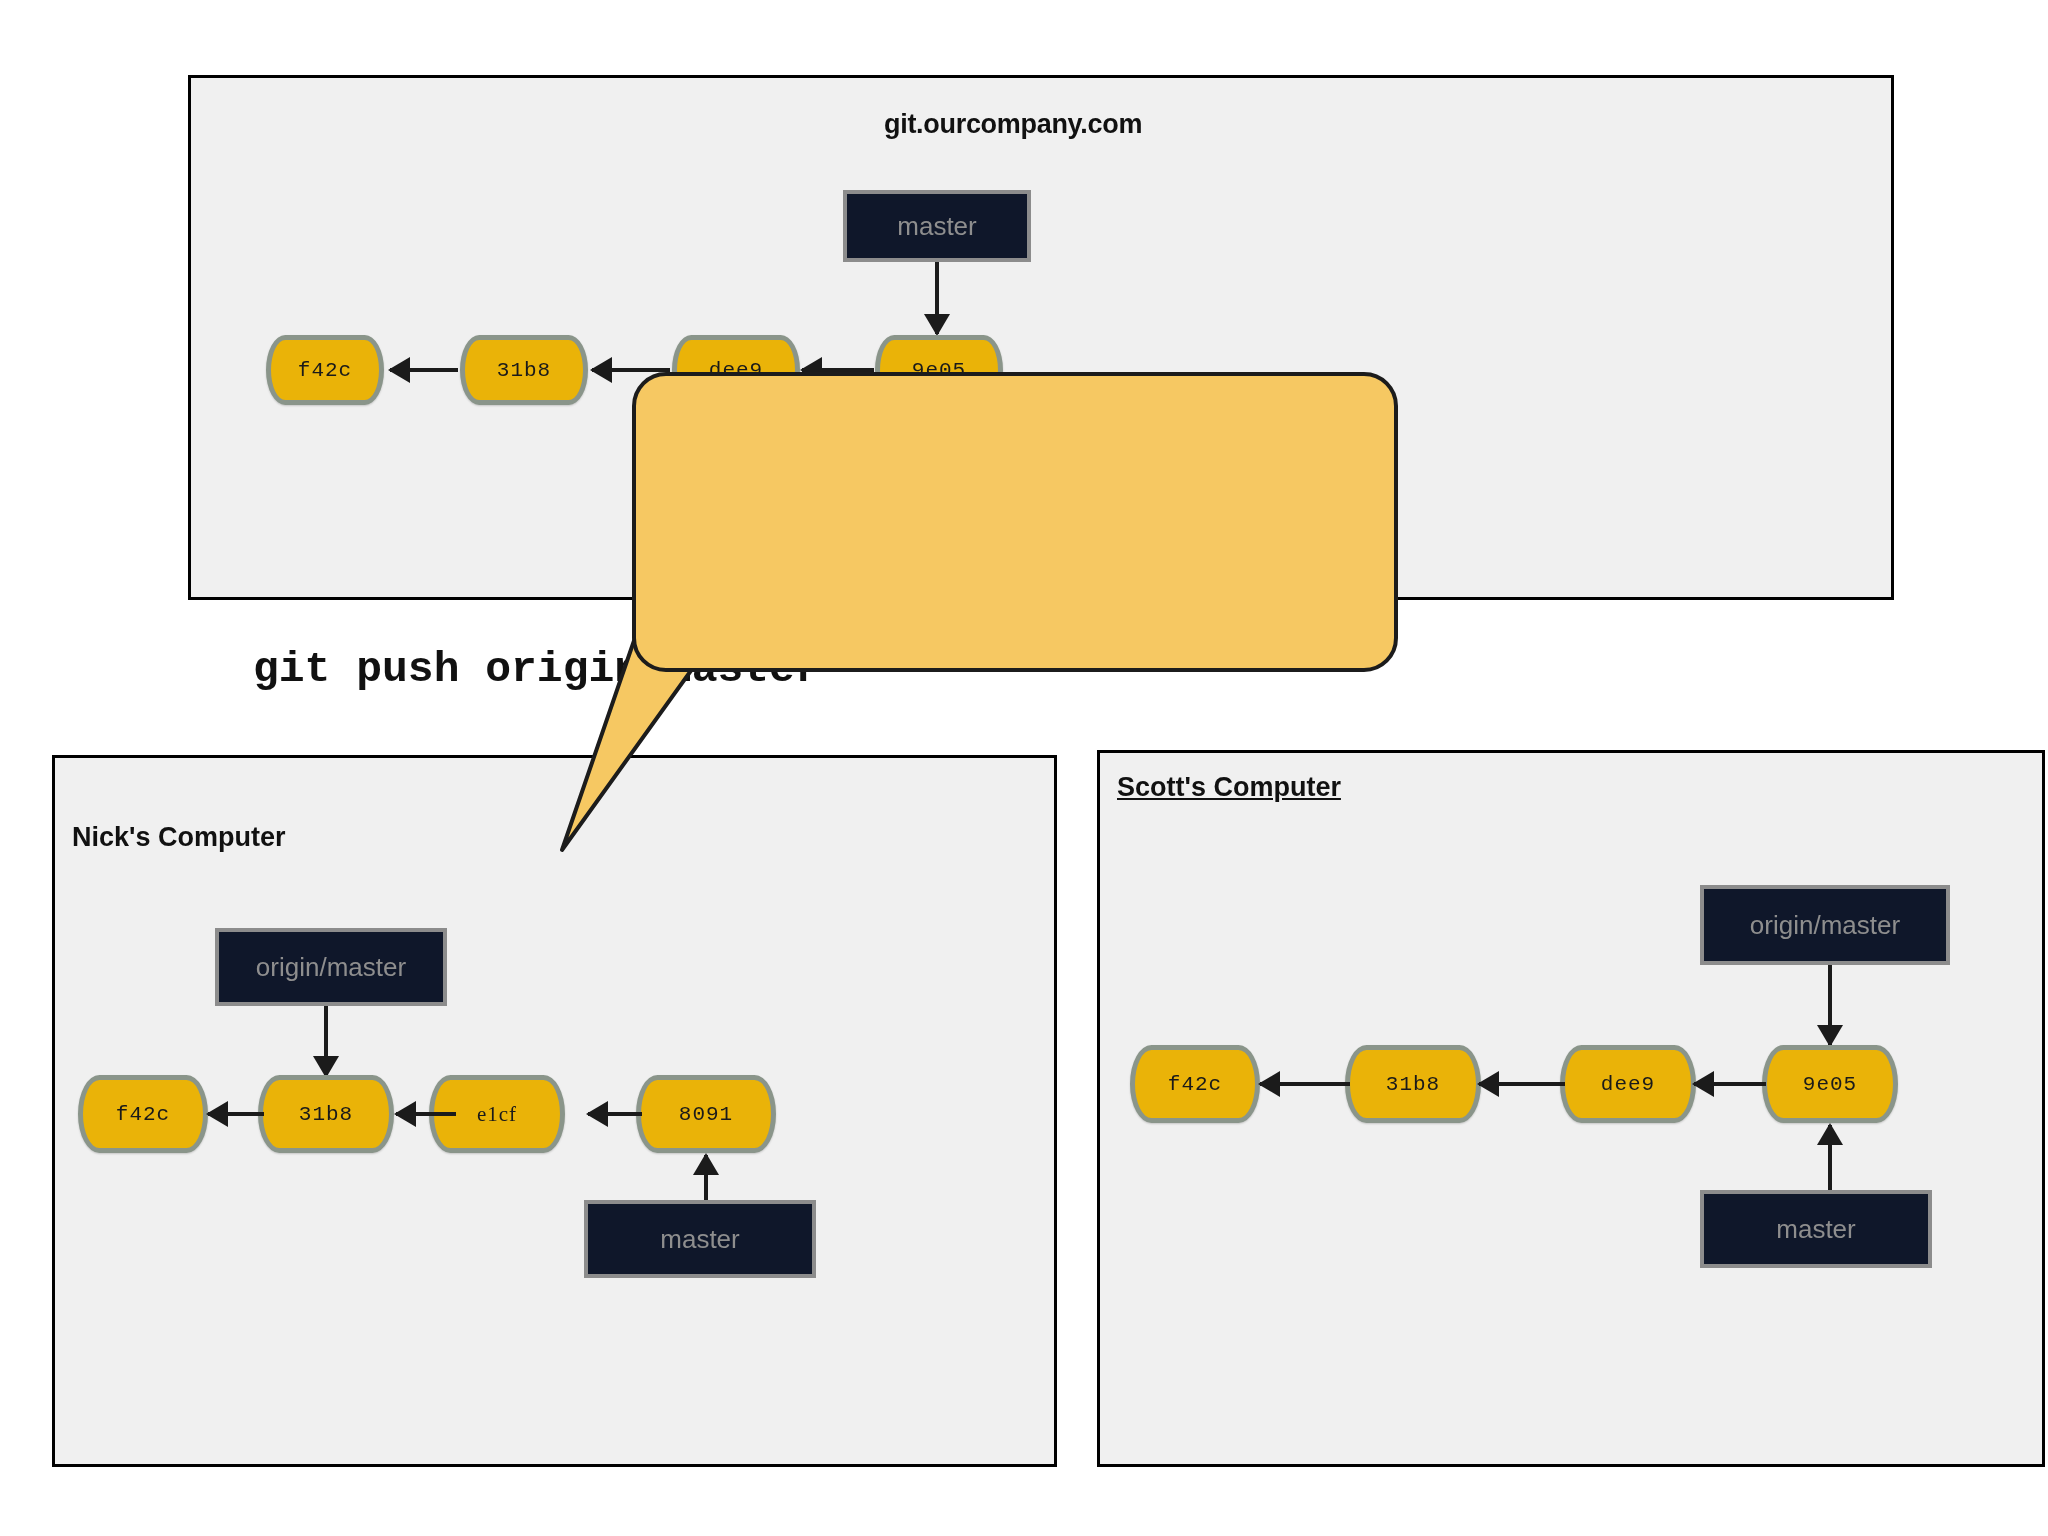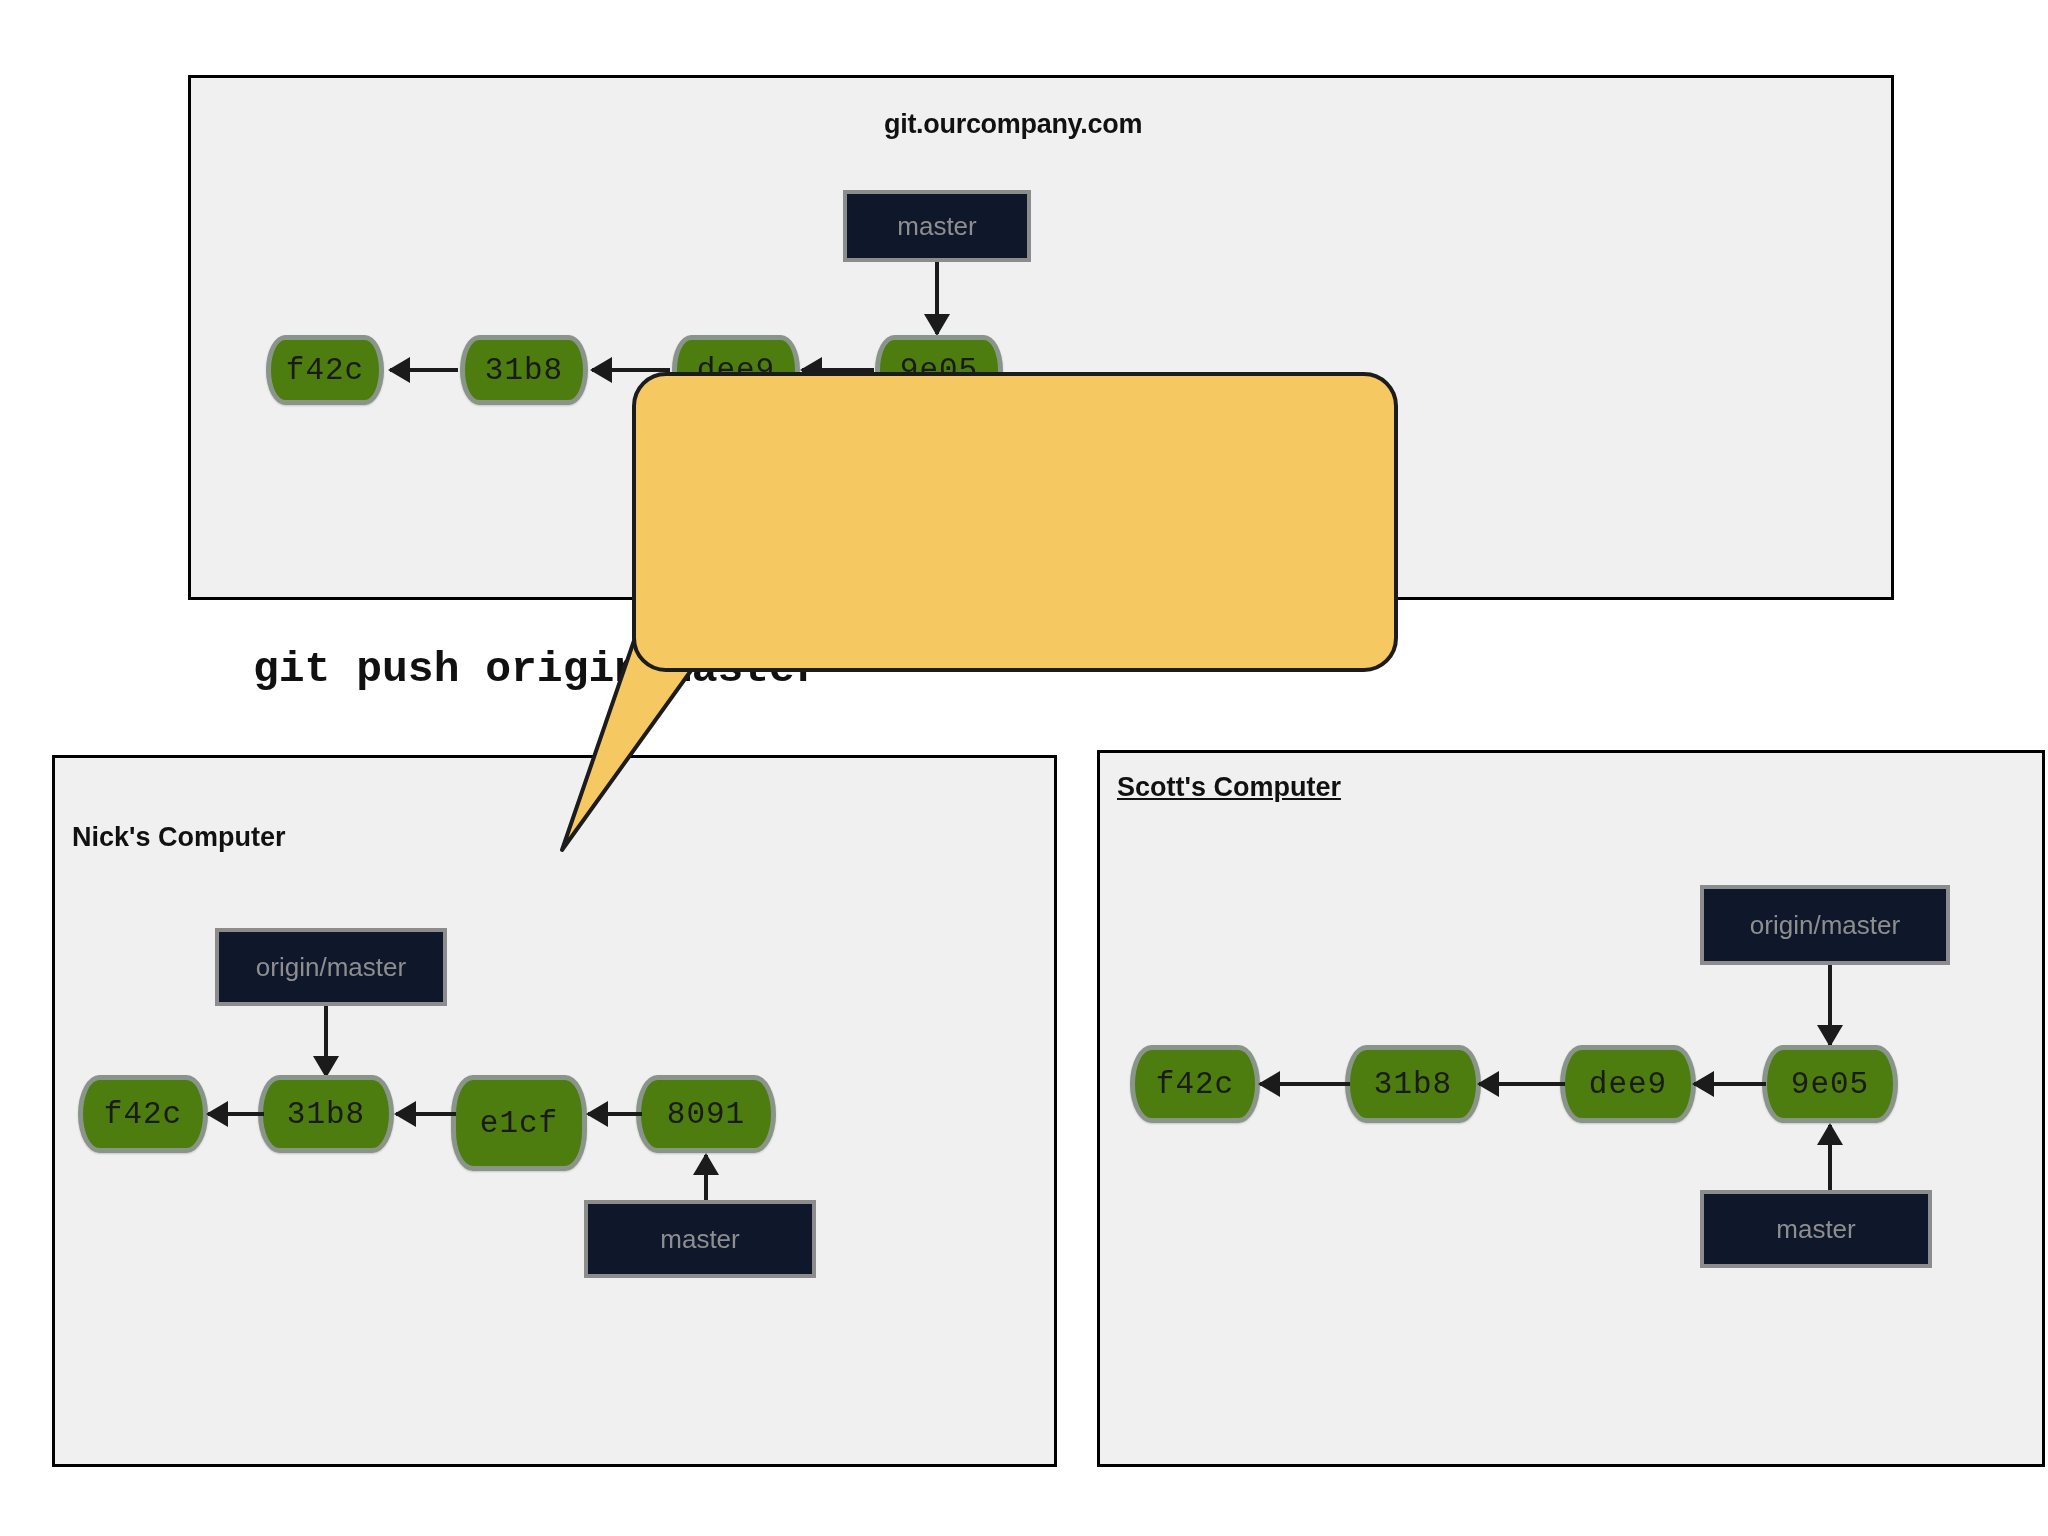--- a/index.html
+++ b/index.html
@@ -38,29 +38,29 @@
     left: 884px; top: 109px;
     font-size: 27px;
     letter-spacing: -0.3px;
   }
   #nick-title  { left: 72px;  top: 778px; font-size: 27px; margin-top: 44px; }
   #scott-title { left: 1117px; top: 772px; font-size: 27px; text-decoration: underline; }
 
   
   .commit {
     position: absolute;
-    background: #4d7c0f;
+    background: #eab308;
     border: 5px solid #8a958a;
     border-radius: 22px / 40px;
     box-sizing: border-box;
     display: flex;
     align-items: center;
     justify-content: center;
     font-family: "Liberation Mono", monospace;
-    font-size: 31px;
+    font-size: 21px;
     color: #1a1a1a;
     letter-spacing: 1px;
     box-shadow: 0 1px 2px rgba(0,0,0,0.18);
     text-align: center;
   }
 
   
   .reflabel {
     position: absolute;
     background: #0f172a;
@@ -199,21 +199,21 @@
 <div class="panel-title" id="nick-title">Nick's Computer</div>
 
 <div class="reflabel" style="left:215px; top:928px; width:232px; height:78px;">origin/master</div>
 <div class="arrow-v down" style="left:308px; top:1006px; width:36px; height:70px;">
   <div class="shaft"></div>
     <div class="head"></div>
 </div>
 
 <div class="commit" style="left:78px; top:1075px; width:130px; height:78px;">f42c</div>
 <div class="commit" style="left:258px; top:1075px; width:136px; height:78px;">31b8</div>
-<div class="commit" style="left:451px; top:1075px; width:136px; height:96px;">e1cf</div>
+<div class="commit" style="left:429px; top:1075px; width:136px; height:78px;font-family:Liberation Serif, serif;">e1cf</div>
 <div class="commit" style="left:636px; top:1075px; width:140px; height:78px;">8091</div>
 
 <div class="arrow-h" style="left:208px; top:1099px; width:56px; height:30px;">
   <div class="shaft"></div>
     <div class="head"></div>
 </div>
 <div class="arrow-h" style="left:396px; top:1099px; width:60px; height:30px;">
   <div class="shaft"></div>
     <div class="head"></div>
 </div>

